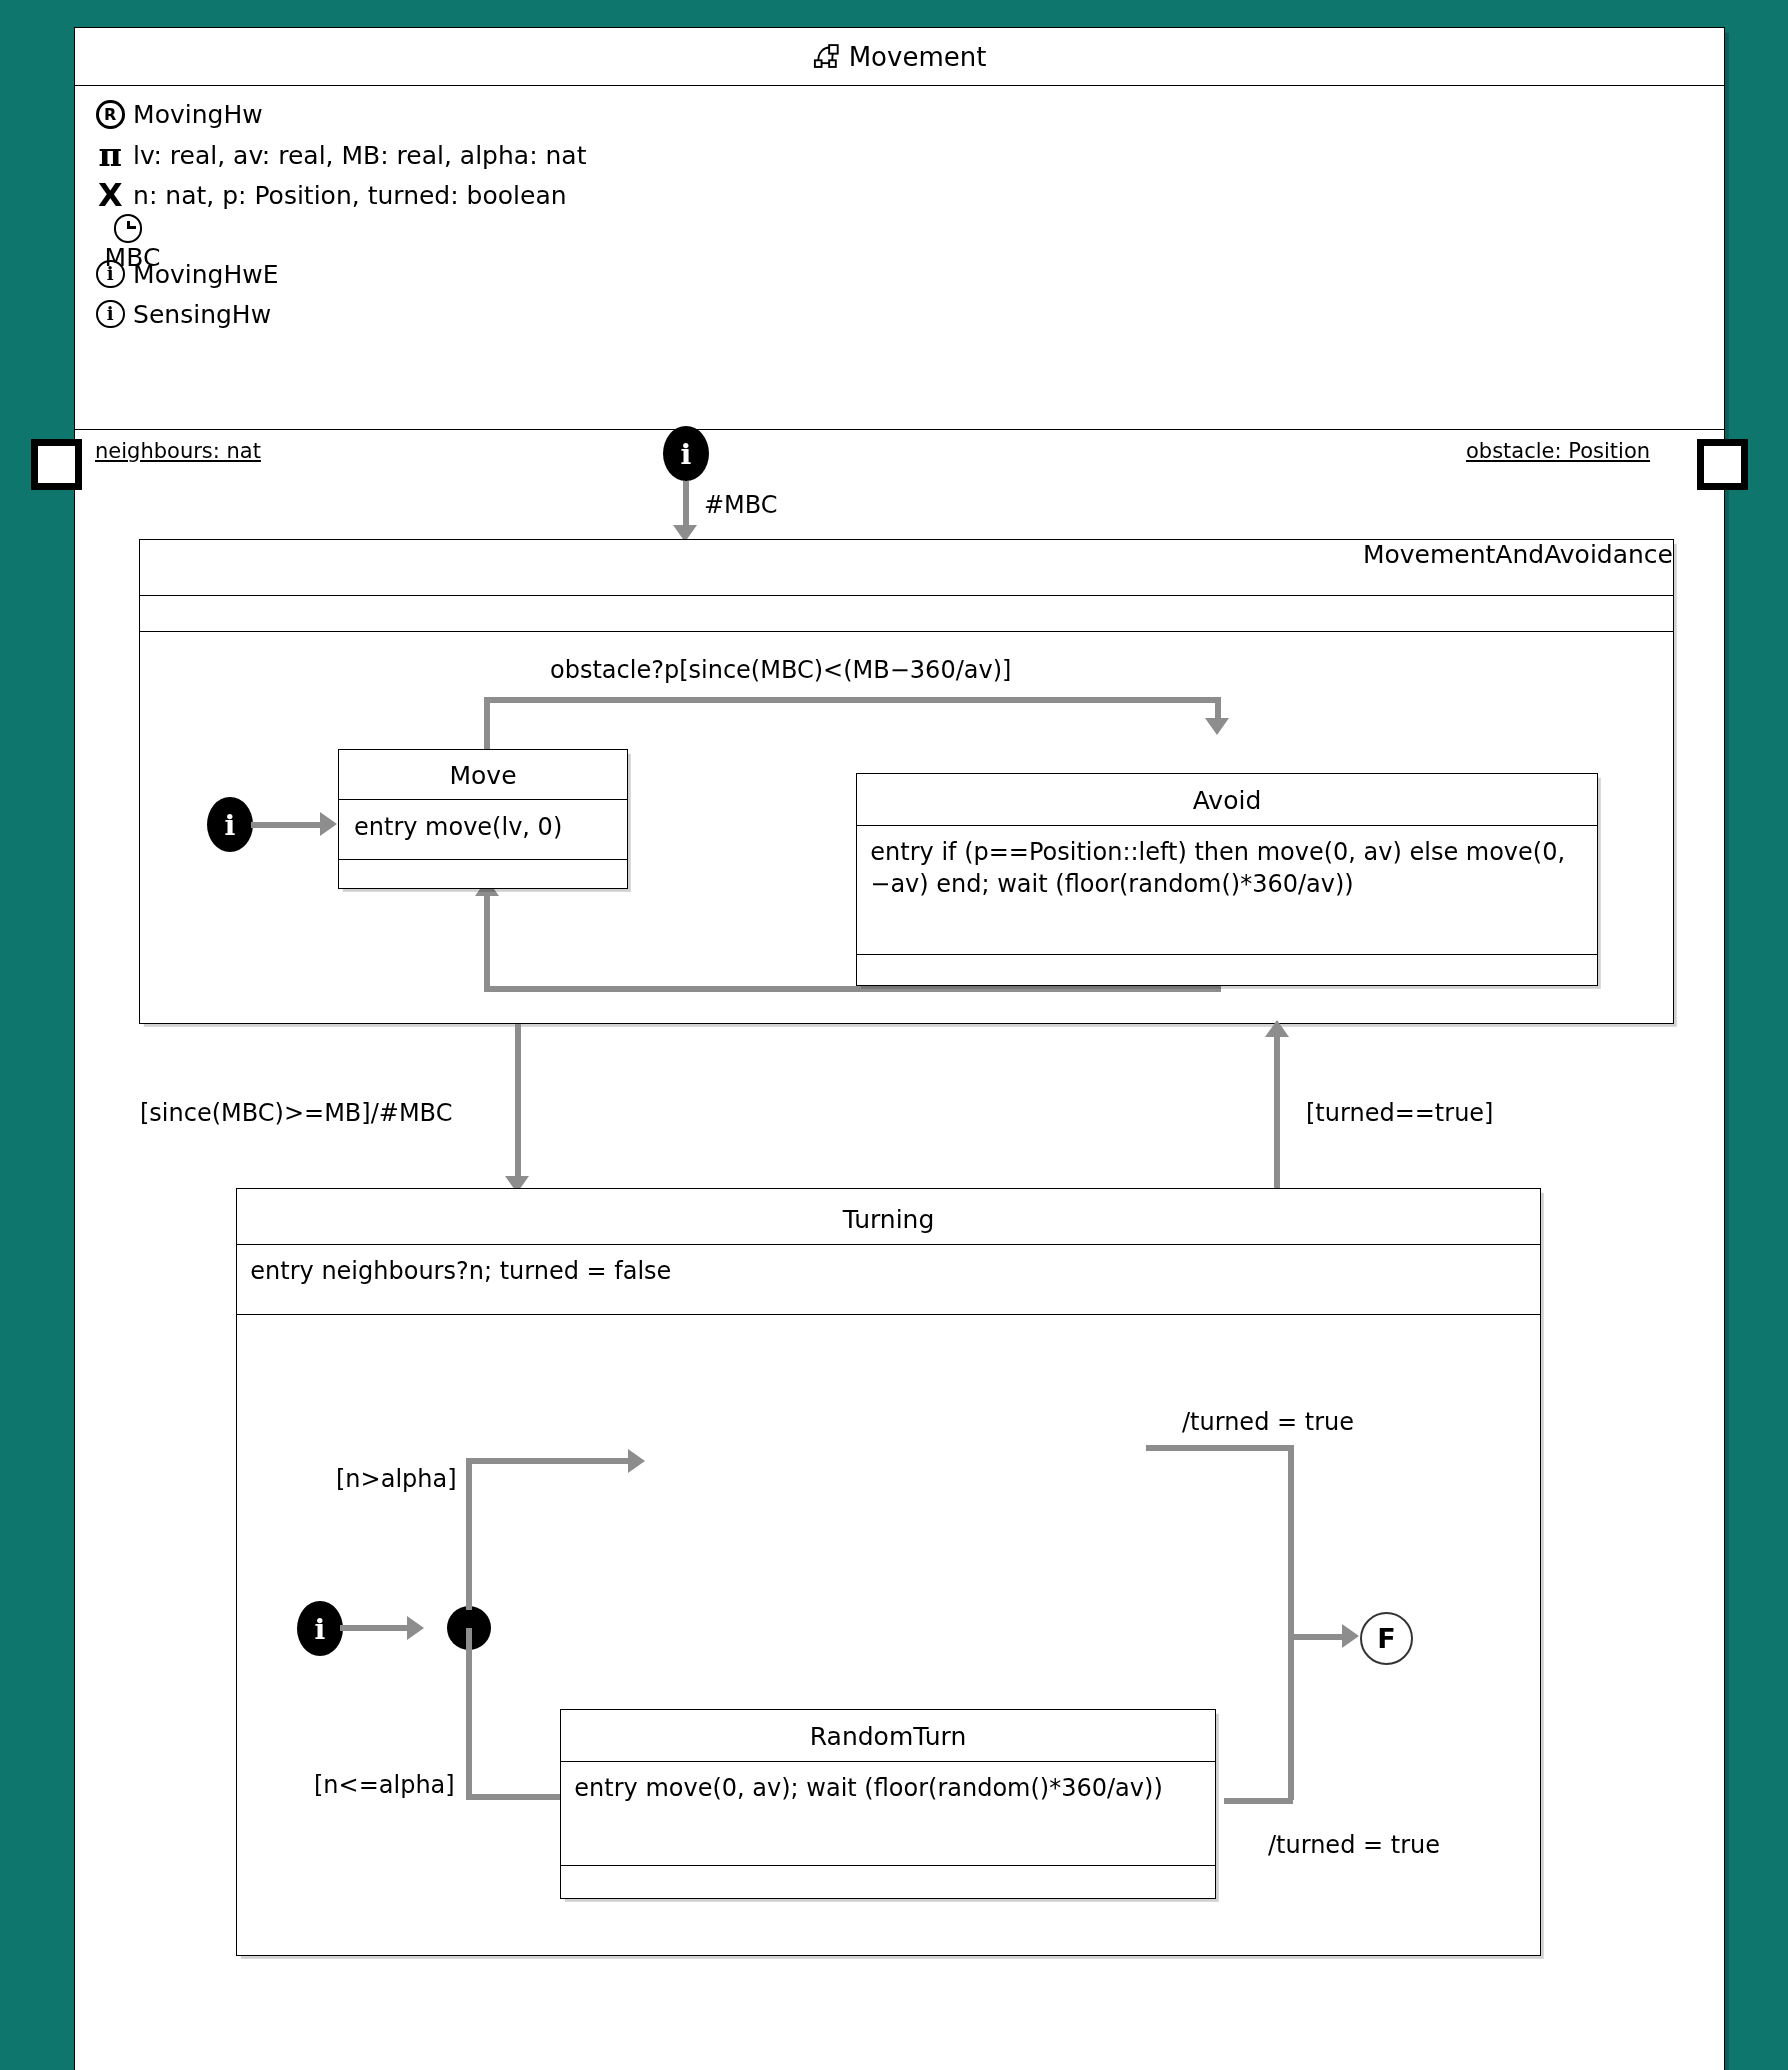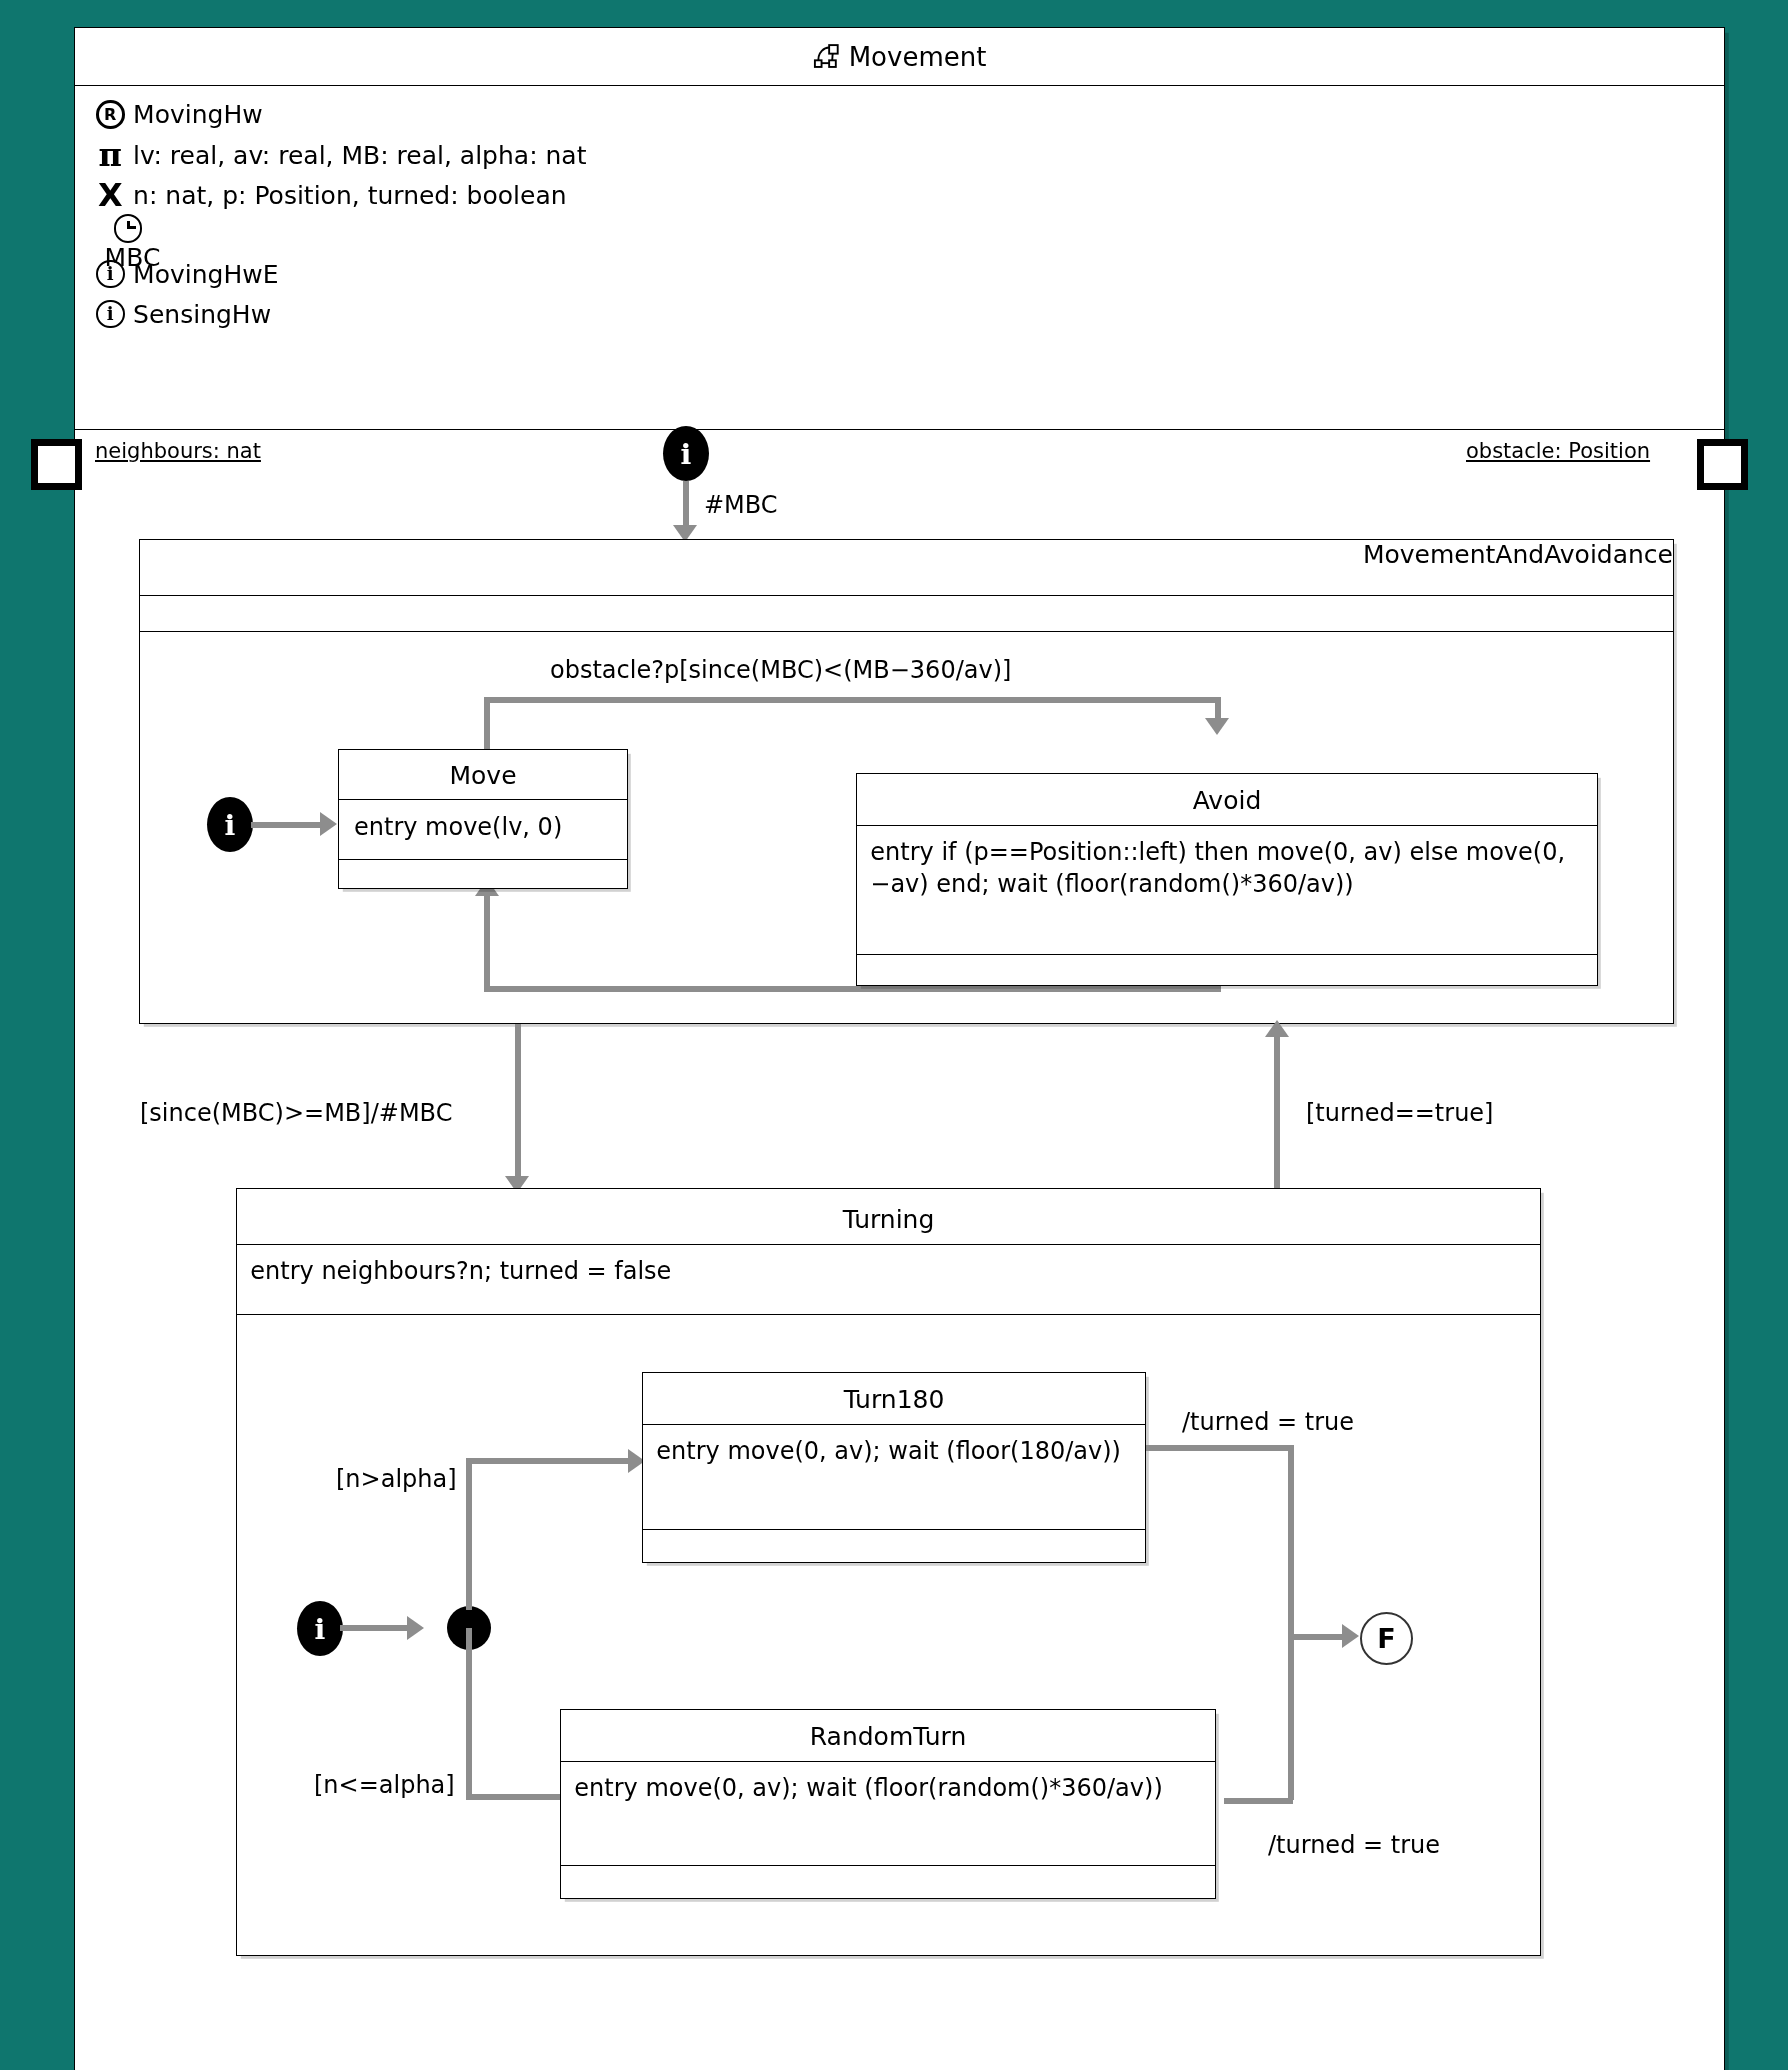--- a/index.html
+++ b/index.html
@@ -328,26 +328,20 @@
   <div class="ln lnv" style="left:466px;top:1458px;height:152px;"></div>
   <div class="ln lnh" style="left:466px;top:1458px;width:166px;"></div>
   <div class="arr arr-r" style="left:628px;top:1449px;"></div>
   <div class="edgelabel" style="left:336px;top:1465px;">[n&gt;alpha]</div>
 
   <div class="ln lnv" style="left:466px;top:1628px;height:171px;"></div>
   <div class="ln lnh" style="left:466px;top:1794px;width:100px;"></div>
   <div class="arr arr-r" style="left:561px;top:1784px;"></div>
   <div class="edgelabel" style="left:314px;top:1771px;">[n&lt;=alpha]</div>
 
-  <div class="box" style="left:642px;top:1372px;width:504px;height:191px;">
-    <div class="state-name" style="top:12.4px;">Turn180</div>
-    <div class="sep" style="top:51px;"></div>
-    <div class="state-body" style="left:13.3px;top:63px;">entry move(0, av); wait (floor(180/av))</div>
-    <div class="sep" style="top:156px;"></div>
-  </div>
 
   <div class="box" style="left:560px;top:1709px;width:656px;height:190px;">
     <div class="state-name" style="top:12.4px;">RandomTurn</div>
     <div class="sep" style="top:51px;"></div>
     <div class="state-body" style="left:13.3px;top:63px;">entry move(0, av); wait (floor(random()*360/av))</div>
     <div class="sep" style="top:155px;"></div>
   </div>
 
   <div class="ln lnh" style="left:1146px;top:1445px;width:147px;"></div>
   <div class="ln lnv" style="left:1288px;top:1445px;height:192px;"></div>

